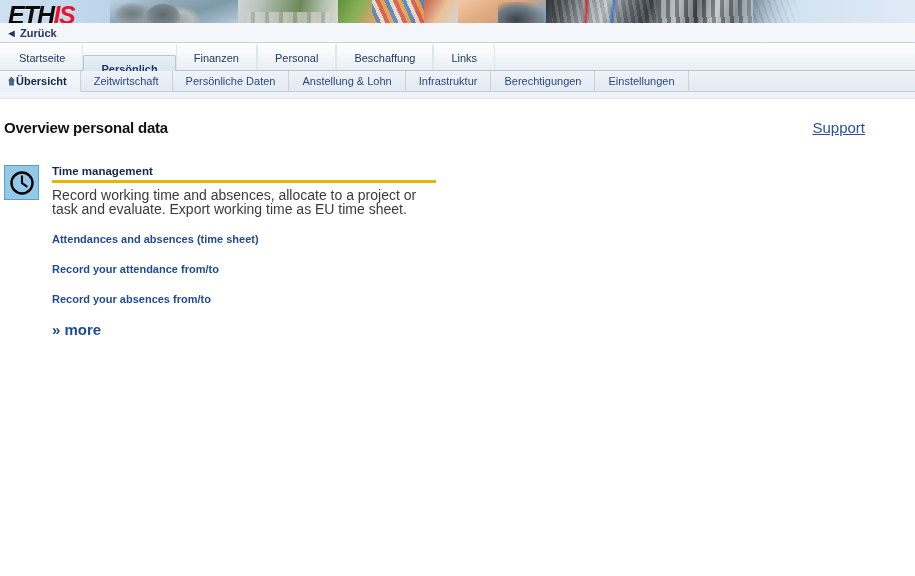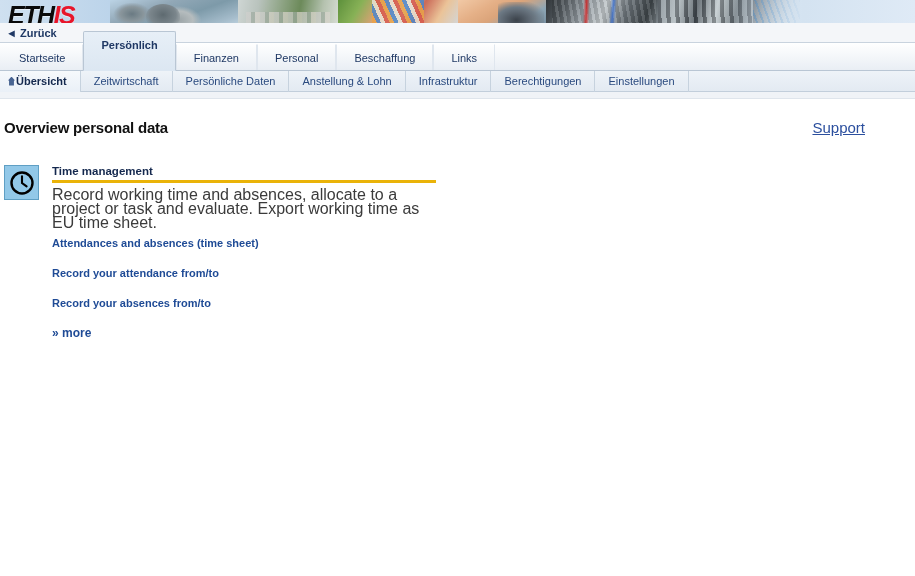--- a/index.html
+++ b/index.html
@@ -136,21 +136,21 @@
     white-space: nowrap;
   }
   .tab:first-child { border-left: none; }
   .tab.active {
     background: linear-gradient(to bottom,#e7eff7 0%, #dce7f2 100%);
     font-weight: bold;
     border: 1px solid #b9c6d4;
     border-bottom: 1px solid #dce7f2;
     border-radius: 2px 2px 0 0;
     margin-bottom: -1px;
-    height: 40px; line-height: 27px;
+    height: 16px; line-height: 27px;
   }
 
   
   .subbar {
     position: relative;
     width: 915px; height: 21px;
     background: linear-gradient(to bottom,#eef3f8 0%, #e3eaf2 100%);
     border-bottom: 1px solid #c2cedb;
     display: flex; align-items: center;
   }
@@ -214,33 +214,33 @@
   .card-icon svg { display: block; }
 
   .card-title {
     font-size: 11.5px; font-weight: bold; color: #14284e;
     padding-bottom: 3px;
     border-bottom: 3px solid #eab308;
     margin-bottom: 5px;
     margin-top: 1px;
   }
   .card-desc {
-    font-size: 16px; color: #3b3b3b; line-height: 14px;
-    margin-bottom: 7px; max-width: 380px;
+    font-size: 14px; color: #3b3b3b; line-height: 14px;
+    margin-bottom: 17px; max-width: 380px;
   }
   .card-link {
     display: block;
     font-size: 11px; font-weight: bold; color: #1f4b96;
     text-decoration: none; cursor: pointer;
     margin-bottom: 17px;
     line-height: 13px;
   }
   .card-more {
     display: block;
-    font-size: 12px; font-weight: bold; color: #1f4b96;
+    font-size: 15px; font-weight: bold; color: #1f4b96;
     text-decoration: none; cursor: pointer; line-height: 13px;
   }
 </style>
 </head>
 <body>
 
 <div class="banner">
   <div class="banner-photos">
     <div class="ph ph-1"></div>
     <div class="ph ph-2"></div>

